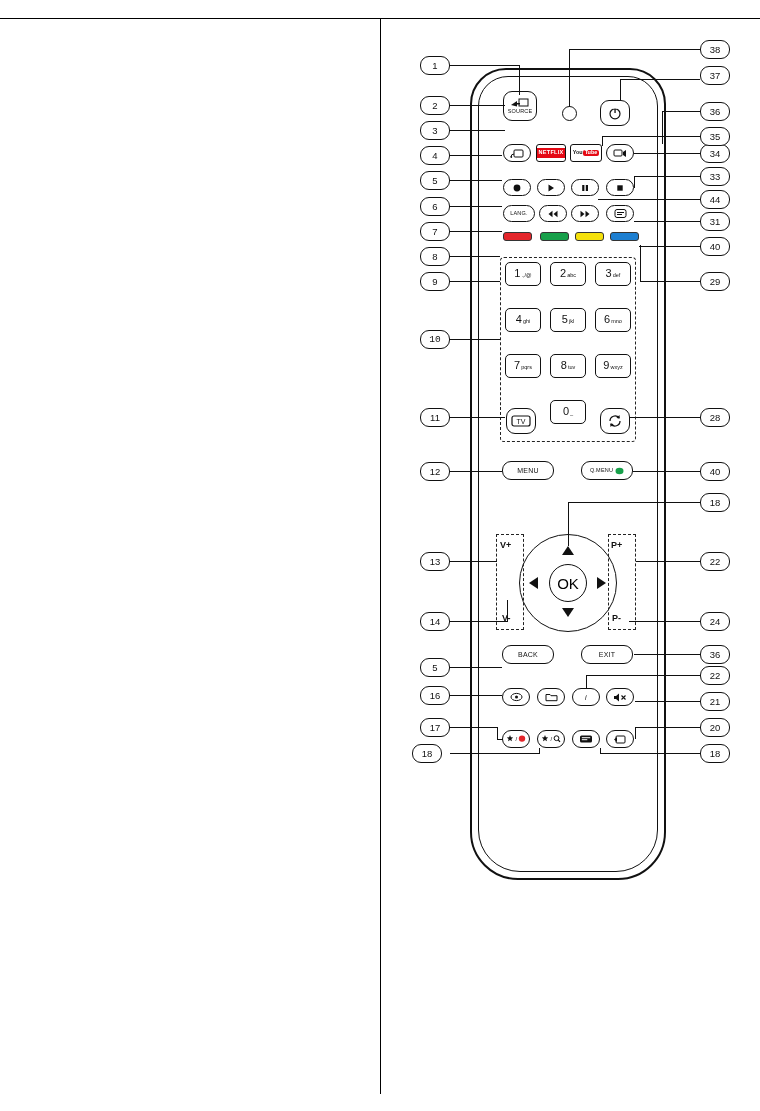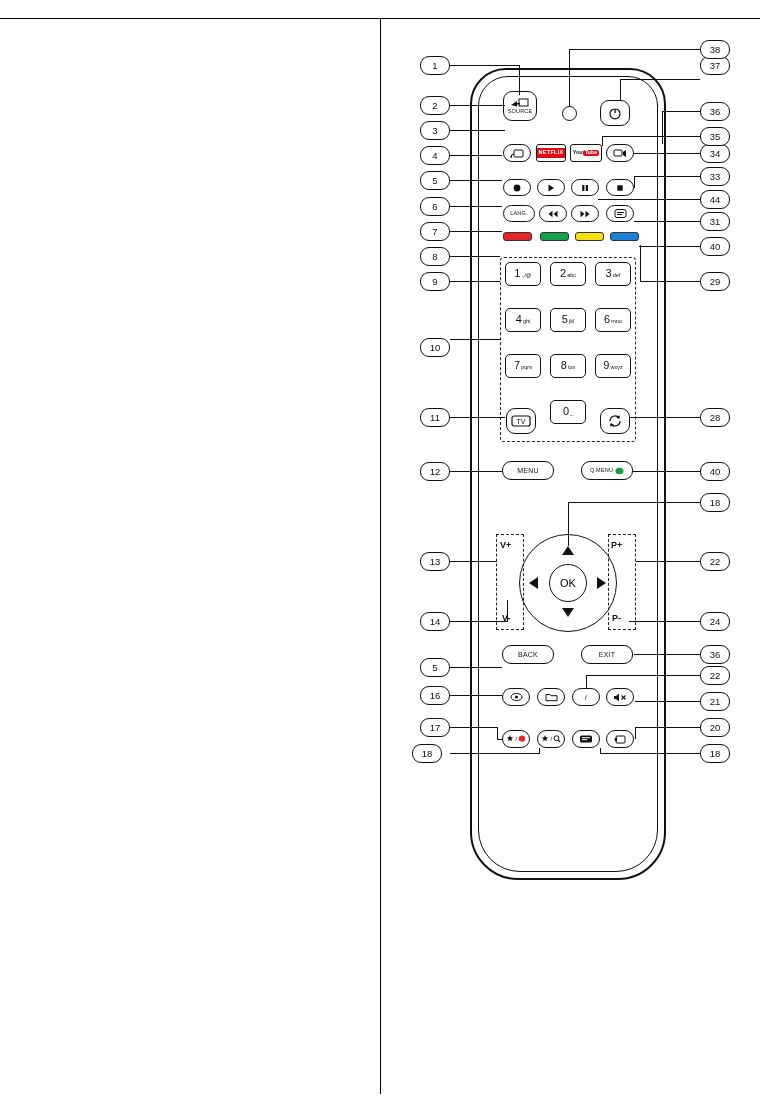--- a/index.html
+++ b/index.html
@@ -175,21 +175,21 @@
     left: 549px;
     top: 564px;
     width: 38px;
     height: 38px;
     border: 1px solid #111;
     border-radius: 50%;
     box-sizing: border-box;
     display: flex;
     align-items: center;
     justify-content: center;
-    font-size: 11px;
+    font-size: 15px;
     background: #fff;
     text-align: center;
   }
   .tri {
     position: absolute;
     width: 0;
     height: 0;
   }
   .tri.up {
     border-left: 6px solid transparent;
@@ -554,21 +554,21 @@
 
   <div class="callout" style="left:420px; top:222px;">7</div>
   <div class="leader" style="left:450px; top:231px; width:52px;"></div>
 
   <div class="callout" style="left:420px; top:247px;">8</div>
   <div class="leader" style="left:450px; top:256px; width:50px;"></div>
 
   <div class="callout" style="left:420px; top:272px;">9</div>
   <div class="leader" style="left:450px; top:281px; width:50px;"></div>
 
-  <div class="callout" style="left:420px; top:338px;">10</div>
+  <div class="callout" style="left:420px; top:330px;font-family:Liberation Mono, monospace;">10</div>
   <div class="leader" style="left:450px; top:339px; width:50px;"></div>
 
   <div class="callout" style="left:420px; top:408px;">11</div>
   <div class="leader" style="left:450px; top:417px; width:55px;"></div>
 
   <div class="callout" style="left:420px; top:462px;">12</div>
   <div class="leader" style="left:450px; top:471px; width:52px;"></div>
 
   <div class="callout" style="left:420px; top:552px;">13</div>
   <div class="leader" style="left:450px; top:561px; width:47px;"></div>
@@ -647,21 +647,21 @@
   <div class="leader" style="left:634px; top:153px; width:66px;"></div>
 
   <div class="callout" style="left:700px; top:127px;">35</div>
   <div class="leader" style="left:602px; top:136px; width:98px;"></div>
   <div class="leader" style="left:602px; top:136px; width:1px; height:10px;"></div>
 
   <div class="callout" style="left:700px; top:102px;">36</div>
   <div class="leader" style="left:662px; top:111px; width:38px;"></div>
   <div class="leader" style="left:662px; top:111px; width:1px; height:33px;"></div>
 
-  <div class="callout" style="left:700px; top:56px;">37</div>
+  <div class="callout" style="left:700px; top:66px;">37</div>
   <div class="leader" style="left:620px; top:79px; width:80px;"></div>
   <div class="leader" style="left:620px; top:79px; width:1px; height:22px;"></div>
 
   <div class="callout" style="left:700px; top:40px;">38</div>
   <div class="leader" style="left:569px; top:49px; width:131px;"></div>
   <div class="leader" style="left:569px; top:49px; width:1px; height:58px;"></div>
 
 </div>
 
 </body></html>

